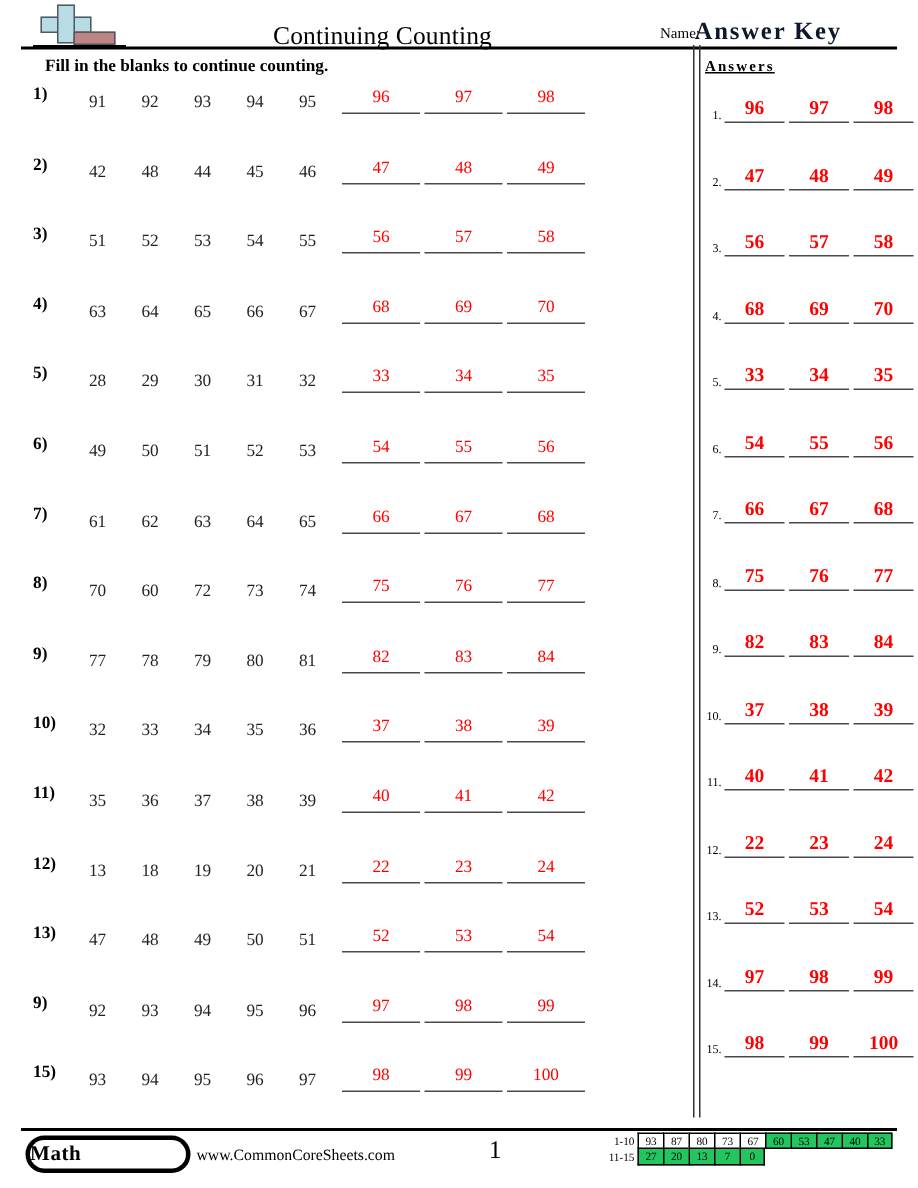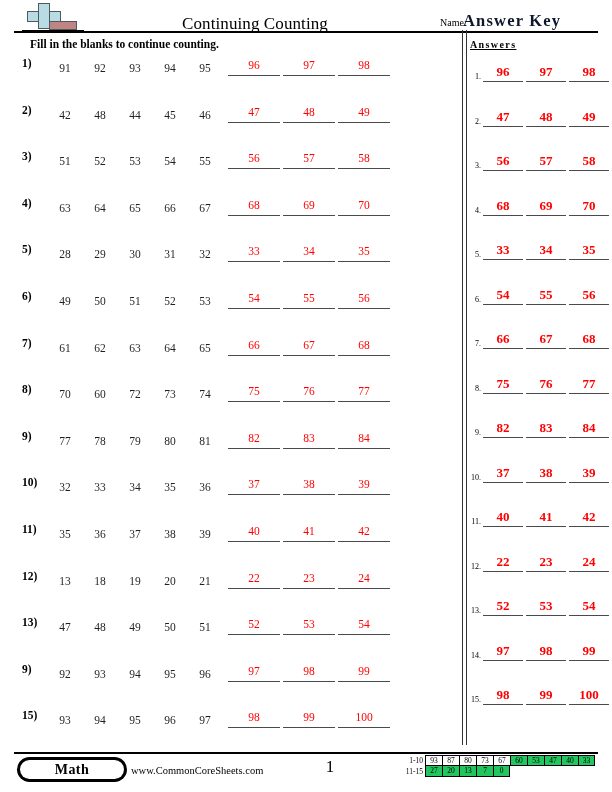--- a/index.html
+++ b/index.html
@@ -219,21 +219,21 @@
   }
   .math-badge .pill {
     position: absolute;
     left: 3px; top: 3px;
     width: 104px; height: 19px;
     background: #ffffff;
     border-radius: 10px;
   }
   .math-badge .pill span {
     display: block;
-    text-align: center;
+    text-align: left;
     line-height: 19px;
     font-size: 14px;
     font-weight: bold;
     letter-spacing: .4px;
   }
   .site-url {
     position: absolute;
     left: 131px; top: 765px;
     font-size: 10.5px;
   }

